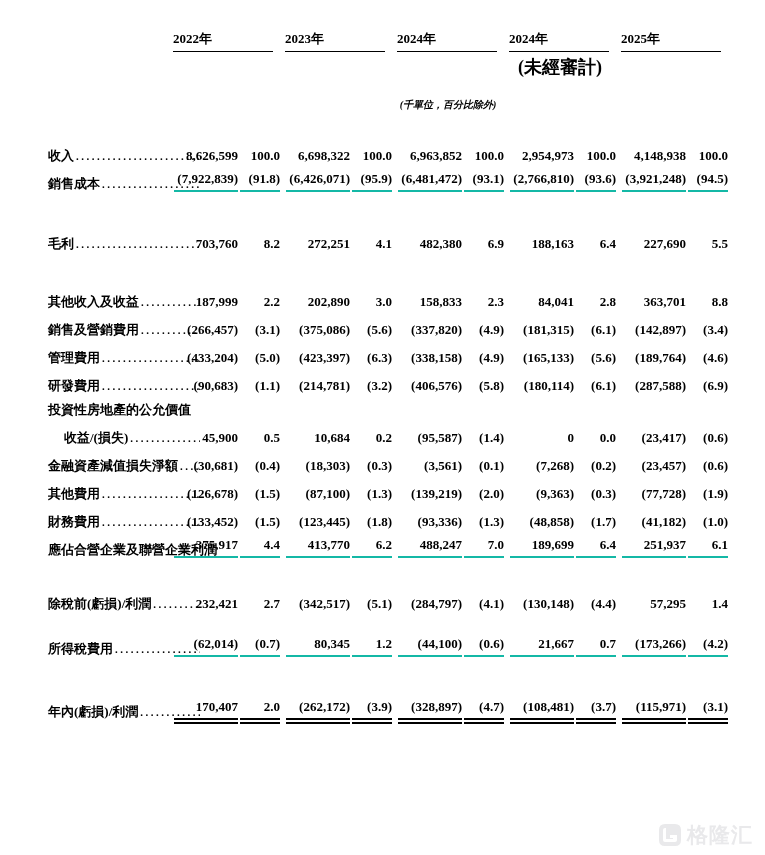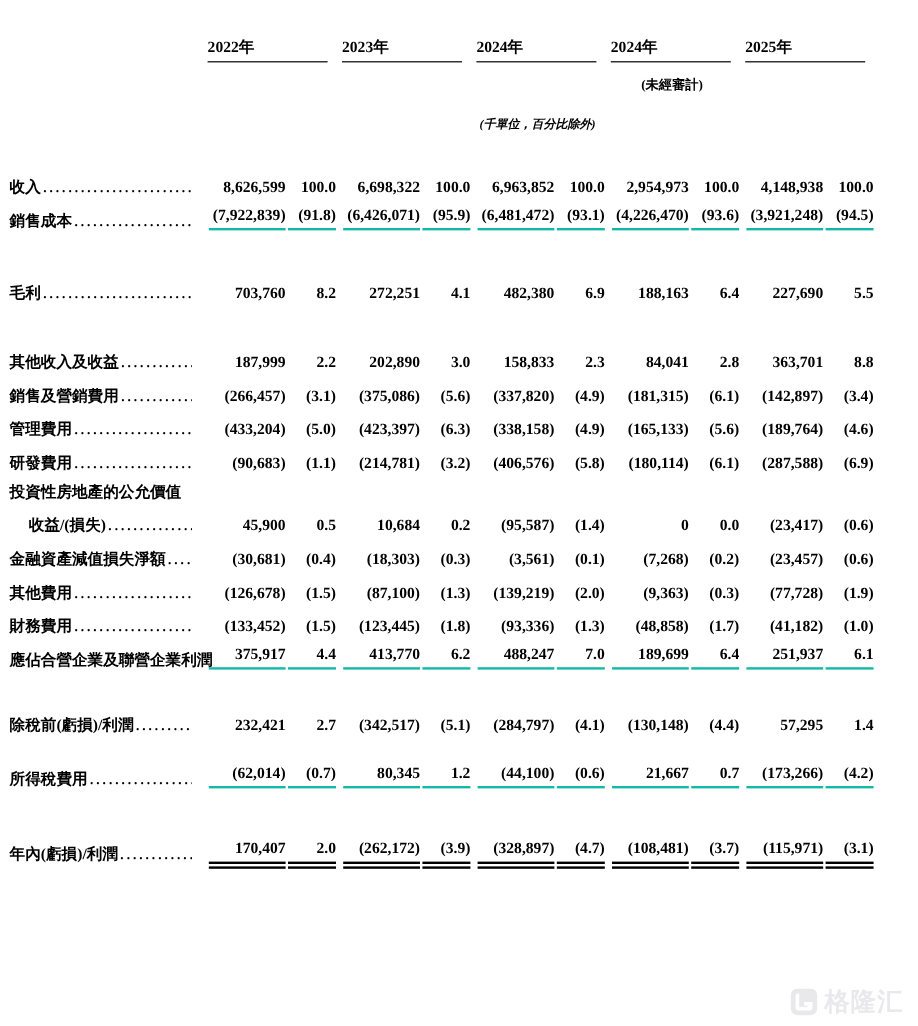--- a/index.html
+++ b/index.html
@@ -29,29 +29,29 @@
   .ghead.interim{margin-left:12px;}
   tr.year-row th{height:38px;}
   .yh{
     text-align:left;font-size:13px;font-weight:bold;
     border-bottom:1.5px solid #000;padding-bottom:4px;
     margin:0 7px 0 5px;
   }
   tr.cur-row th{height:30px;}
   th.curh{text-align:left;font-style:italic;padding-left:2px;}
   th.pcth{text-align:right;font-style:italic;padding-right:1px;}
-  tr.note-row td{height:26px;text-align:center;font-weight:bold;font-size:11px;}
+  tr.note-row td{height:26px;text-align:center;font-weight:bold;font-size:18px;}
   tr.units-row td{height:32px;text-align:center;font-weight:bold;font-style:italic;font-size:10px;}
   tr.head-gap td{height:26px;}
   
   tr.vrow{height:28px;}
   tr.vrow.label-only{height:24px;}
   tr.spacer td{border:none;}
   td.lbl{padding-right:8px;}
-  td.lbl .lwrap{display:flex;align-items:flex-start;width:100%;}
+  td.lbl .lwrap{display:flex;align-items:flex-start;width:100%;margin-left:40px;}
   td.lbl .ltext{white-space:nowrap;padding-right:2px;font-size:13px;font-weight:bold;}
   td.lbl.ind .ltext{padding-left:16px;}
   td.lbl .leader{flex:1 1 auto;overflow:hidden;white-space:nowrap;min-width:0;}
   td.lbl .leader::after{
     content:"................................................................................";
     font-size:11px;letter-spacing:2.5px;font-weight:bold;
   }
   td.lbl.no-dots .leader::after{content:"";}
   td.num,td.pct{text-align:right;white-space:nowrap;}
   .cw{display:inline-block;text-align:right;}
@@ -150,21 +150,21 @@
               <span class="ltext">銷售成本</span>
               <span class="leader"></span>
             </div>
           </td>
           <td class="num ru-s"><span class="cw">(7,922,839)</span></td>
           <td class="pct ru-s"><span class="cw">(91.8)</span></td>
           <td class="num ru-s"><span class="cw">(6,426,071)</span></td>
           <td class="pct ru-s"><span class="cw">(95.9)</span></td>
           <td class="num ru-s"><span class="cw">(6,481,472)</span></td>
           <td class="pct ru-s"><span class="cw">(93.1)</span></td>
-          <td class="num ru-s"><span class="cw">(4,226,470)</span></td>
+          <td class="num ru-s"><span class="cw">(2,766,810)</span></td>
           <td class="pct ru-s"><span class="cw">(93.6)</span></td>
           <td class="num ru-s"><span class="cw">(3,921,248)</span></td>
           <td class="pct ru-s"><span class="cw">(94.5)</span></td>
         </tr>
         <tr class="spacer" style="height: 32px;">
           <td colspan="11"></td>
         </tr>
         <tr class="vrow">
           <td class="lbl">
             <div class="lwrap">

